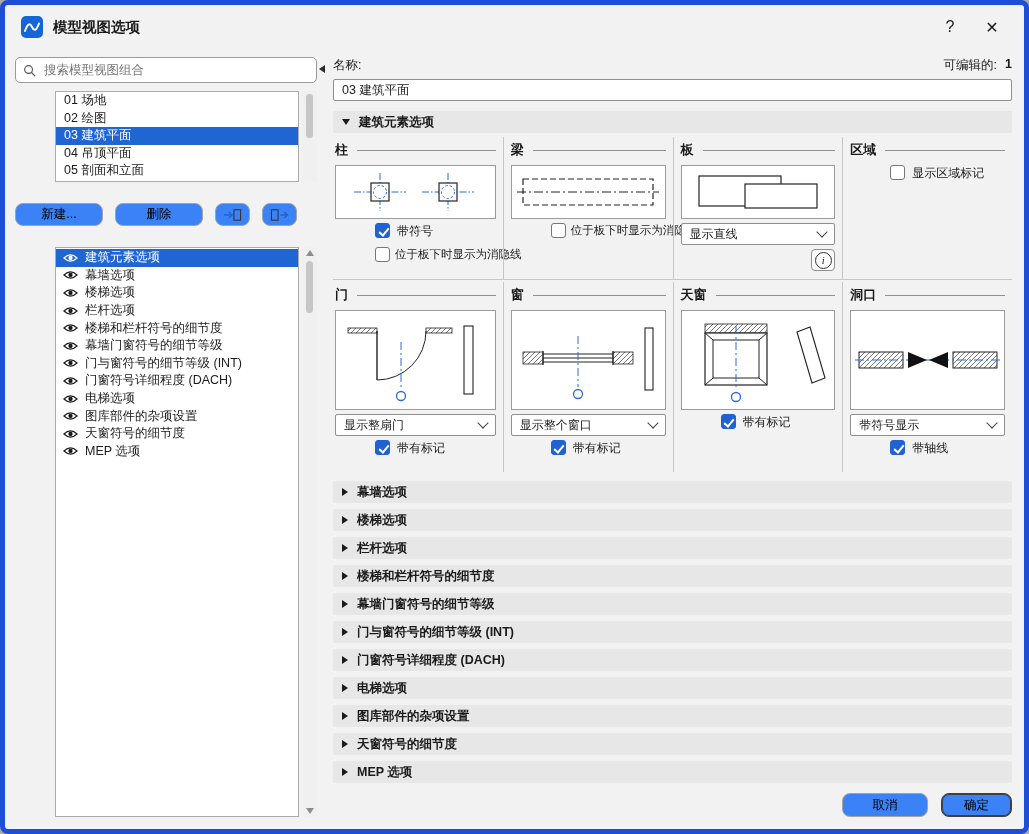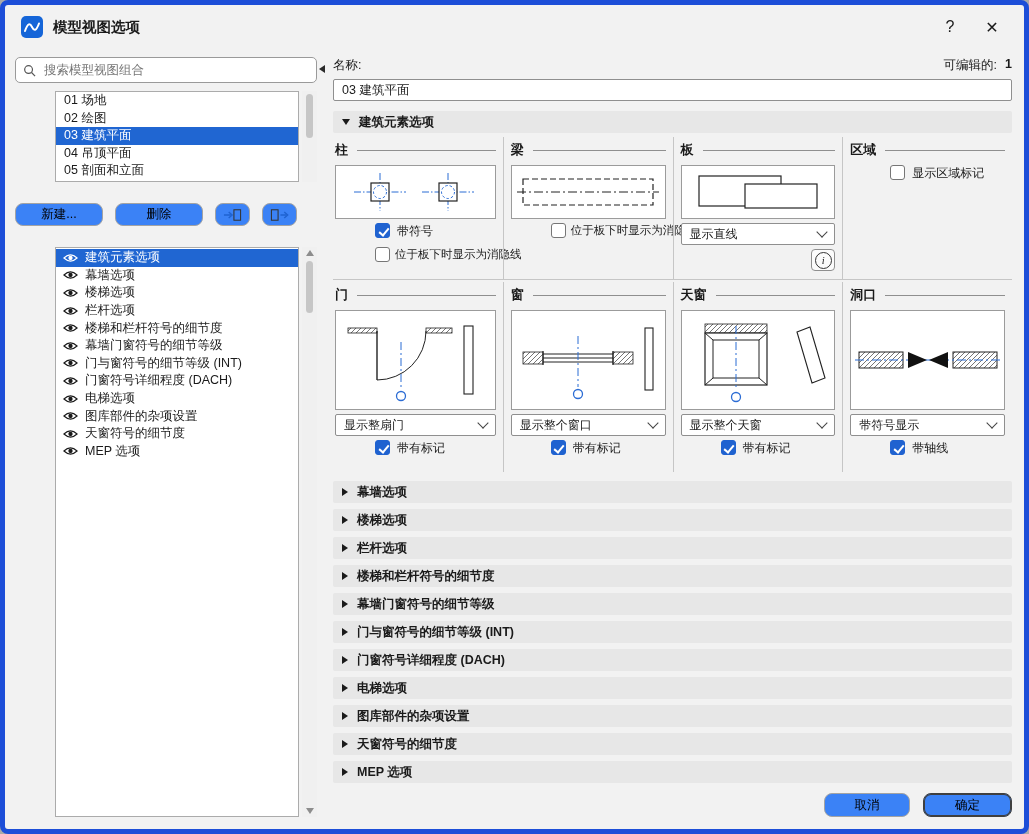--- a/index.html
+++ b/index.html
@@ -61,21 +61,21 @@
   .cb.checked{background:#1f62d0;border-color:#1f62d0;}
   .cb.checked::after{content:"";position:absolute;left:4.5px;top:1.5px;width:4px;height:8px;border:solid #fff;border-width:0 2px 2px 0;transform:rotate(40deg);}
   .select{height:22px;box-sizing:border-box;border:1px solid #8f8f8f;border-radius:2px;background:#fff;display:flex;align-items:center;justify-content:space-between;padding:0 8px;font-size:12px;margin:2px 0 4px;white-space:nowrap;}
   .chev{width:7px;height:7px;border-right:1.5px solid #444;border-bottom:1.5px solid #444;transform:rotate(45deg);margin-top:-4px;flex:0 0 7px;}
   .info-btn{width:24px;height:22px;box-sizing:border-box;border:1px solid #8f8f8f;border-radius:4px;background:#fbfbfb;display:flex;align-items:center;justify-content:center;margin-left:auto;margin-top:4px;cursor:default;}
   .info-circ{width:15px;height:15px;border:1px solid #333;border-radius:50%;display:flex;align-items:center;justify-content:center;font-size:10.5px;font-family:"Liberation Serif",serif;font-style:italic;}
   .info-circ::before{content:"i";}
   .bars{margin-top:9px;display:flex;flex-direction:column;gap:6px;}
   .footer{margin-top:auto;display:flex;justify-content:flex-end;gap:13px;padding-top:10px;}
   .btn-cancel{width:86px;height:24px;}
-  .btn-ok{width:89px;height:24px;border:1px solid #3f3f3f;box-shadow:inset 0 0 0 1px #3f3f3f;font-weight:normal;font-family:Liberation Serif, serif;}
+  .btn-ok{width:71px;height:24px;border:1px solid #3f3f3f;box-shadow:inset 0 0 0 1px #3f3f3f;font-weight:normal;font-family:Liberation Serif, serif;}
 </style>
 </head>
 <body>
 
 <svg width="0" height="0" style="position:absolute" aria-hidden="true">
   <defs>
     <pattern id="hatch" patternUnits="userSpaceOnUse" width="5" height="5">
       <path d="M0,5 L5,0" stroke="#666" stroke-width="0.9"></path>
     </pattern>
   </defs>
@@ -428,24 +428,20 @@
               <rect x="30" y="26" width="46" height="38" fill="none" stroke="#222" stroke-width="1"></rect>
               <line x1="22" y1="19" x2="30" y2="26" stroke="#222" stroke-width="1"></line>
               <line x1="84" y1="19" x2="76" y2="26" stroke="#222" stroke-width="1"></line>
               <line x1="22" y1="71" x2="30" y2="64" stroke="#222" stroke-width="1"></line>
               <line x1="84" y1="71" x2="76" y2="64" stroke="#222" stroke-width="1"></line>
               <line x1="53" y1="12" x2="53" y2="76" stroke="#2b6cd4" stroke-width="1" stroke-dasharray="8 3 2 3"></line>
               <circle cx="53" cy="83" r="4.5" fill="none" stroke="#2b6cd4" stroke-width="1.3"></circle>
               <polygon points="114,18 127,13 142,64 129,69" fill="#fff" stroke="#222" stroke-width="1.1"></polygon>
             </svg>
           </div>
-          <div class="select">
-            <span>显示整个天窗</span>
-            <span class="chev"></span>
-          </div>
           <label class="check">
             <span class="cb checked"></span>
             <span>带有标记</span>
           </label>
         </div>
 
         <div class="group">
           <div class="gtitle">
               <span>洞口</span>
               <span class="gline"></span>

